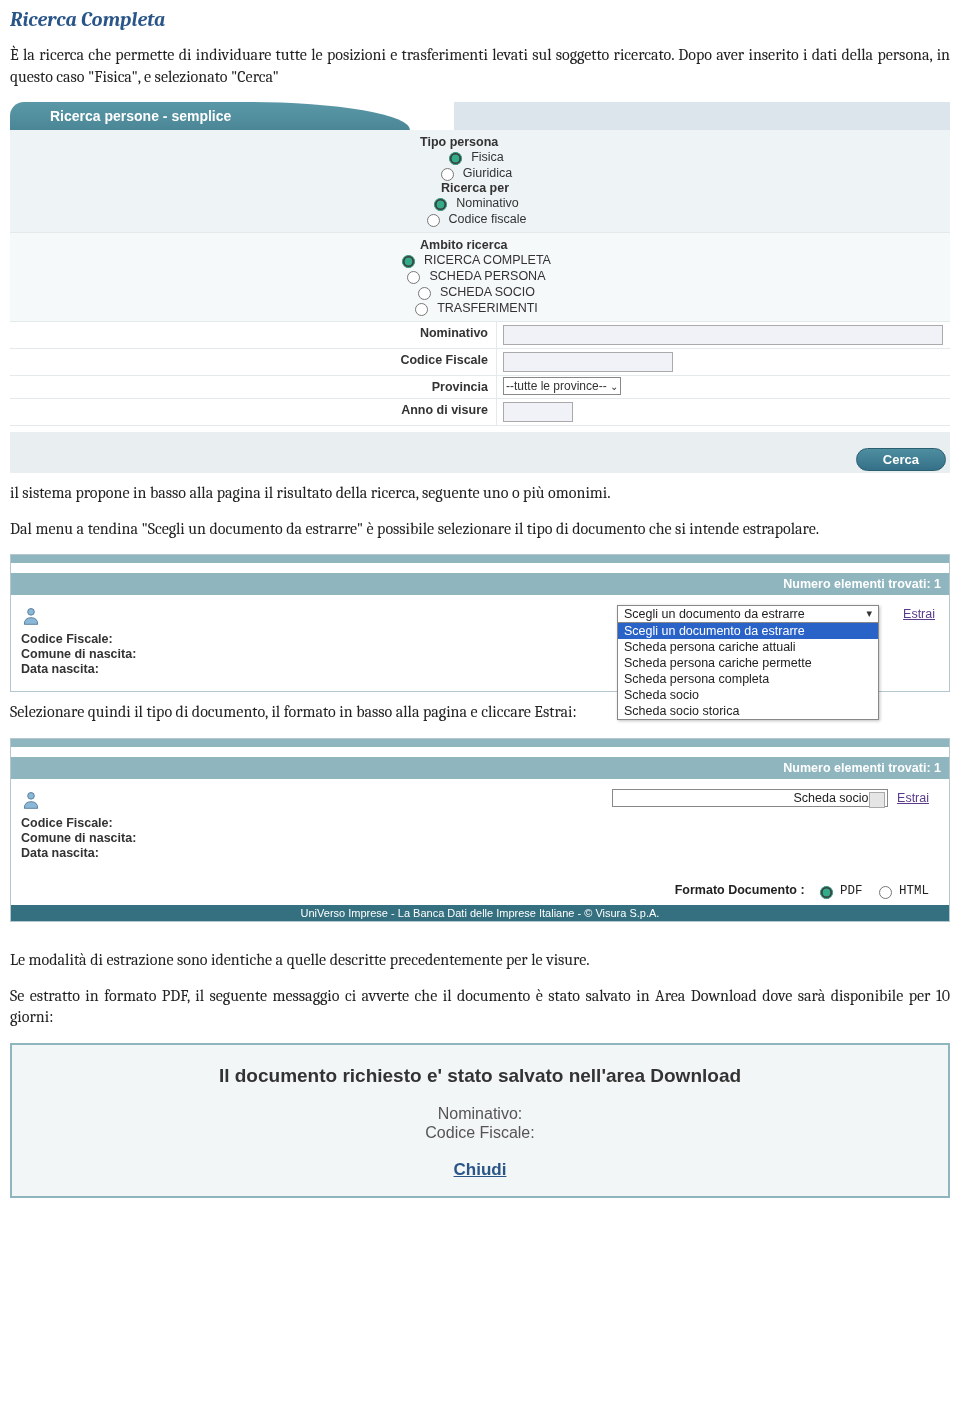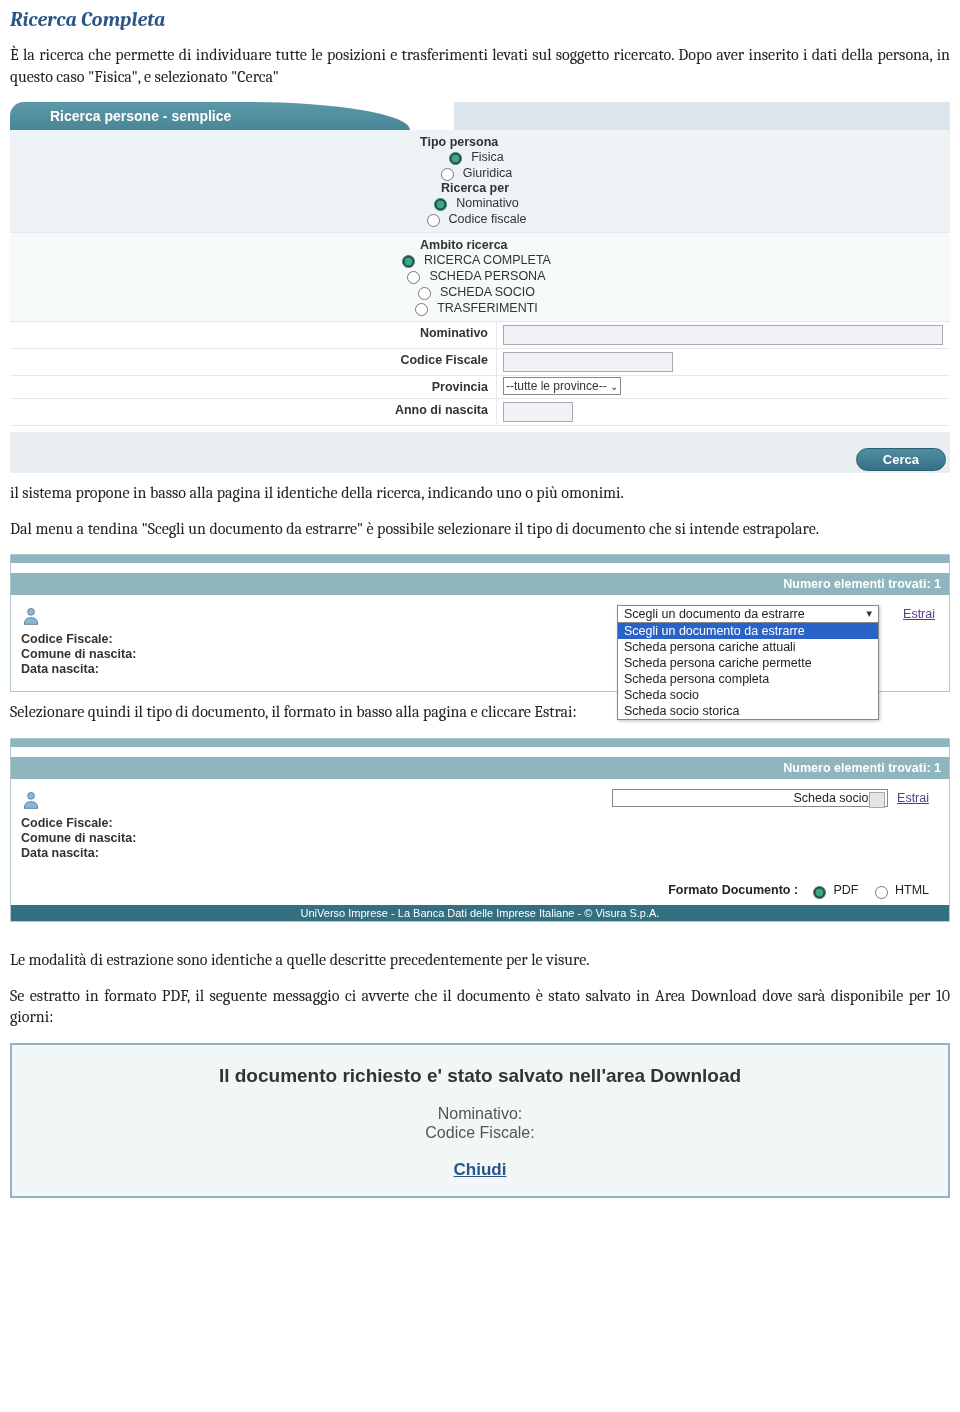--- a/index.html
+++ b/index.html
@@ -42,21 +42,21 @@
   .dropdown-open .opt-item { padding: 1px 6px; }
   .dropdown-open .opt-item.hl { background:#2a63c7; color:#fff; }
   .estrai { color:#5a3a8a; font-size:12.5px; text-decoration: underline; position:absolute; right: 4px; top: 2px; }
   
   .panel2 .select-closed { display:inline-block; width: 250px; border:1px solid #888; font-size:12.5px; padding:1px 18px 1px 6px; position:relative; background:#fff; }
   .panel2 .select-closed::after { content:""; position:absolute; right:2px; top:2px; width:14px; height:14px; background:#e5e5e5; border:1px solid #aaa; }
   .panel2 .select-closed .chev { position:absolute; right:5px; top:3px; font-size:10px; }
   .panel2 .sel-row { text-align:right; padding-right: 10px; position: relative; }
   .panel2 .estrai2 { color:#5a3a8a; font-size:12.5px; text-decoration: underline; margin-left: 6px; }
   .format-row { text-align:right; font-size:12.5px; font-weight:bold; padding: 8px 12px 6px; }
-  .format-row label { font-weight: normal; margin-left: 4px; margin-right: 8px; }
+  .format-row label { font-weight: normal; margin-left: 4px; margin-right: 8px; font-family: Liberation Mono, monospace; }
   .footer-bar { background:#357080; color:#fff; text-align:center; font-size:11px; padding:2px 17px; }
   
   
   .dlbox { border: 2px solid #8fb5be; background: #f3f6f7; padding: 20px 40px 16px; text-align:center; }
   .dl-title { font-weight:bold; font-size: 19px; color:#333; margin-bottom: 18px; }
   .dl-line { font-size: 16px; color:#555; margin: 1px 0; }
   .dl-close { margin-top: 18px; font-weight:bold; font-size:17px; color:#2a5588; text-decoration: underline; cursor:pointer; }
   
   .spacer { height: 18px; }
 </style>
@@ -118,28 +118,28 @@
       </div>
     <div class="field-row">
         <div class="field-label">Codice Fiscale</div>
         <div class="field-input"><input class="txt" style="width: 160px;"></div>
       </div>
     <div class="field-row">
         <div class="field-label">Provincia</div>
         <div class="field-input"><span class="sel-prov"><span>--tutte le province--</span> <span style="font-size:10px;">⌄</span></span></div>
       </div>
     <div class="field-row">
-        <div class="field-label">Anno di nascita</div>
+        <div class="field-label">Anno di visure</div>
         <div class="field-input"><input class="txt txt-sm" style=""></div>
       </div>
   </div>
   <div class="cerca-row"><span class="btn-cerca">Cerca</span></div>
 </div>
 
-<p class="body">il sistema propone in basso alla pagina il identiche della ricerca, indicando uno o più omonimi.</p>
+<p class="body">il sistema propone in basso alla pagina il risultato della ricerca, seguente uno o più omonimi.</p>
 <p class="body">Dal menu a tendina "Scegli un documento da estrarre" è possibile selezionare il tipo di documento che si intende estrapolare.</p>
 
 <div class="ui-sans panel">
   <div class="panel-top"></div>
   <div style="height:10px;"></div>
   <div class="panel-header">Numero elementi trovati: 1</div>
   <div class="panel-body">
     <div class="person-col">
       <div class="person-icon">
         <svg viewBox="0 0 24 24">

